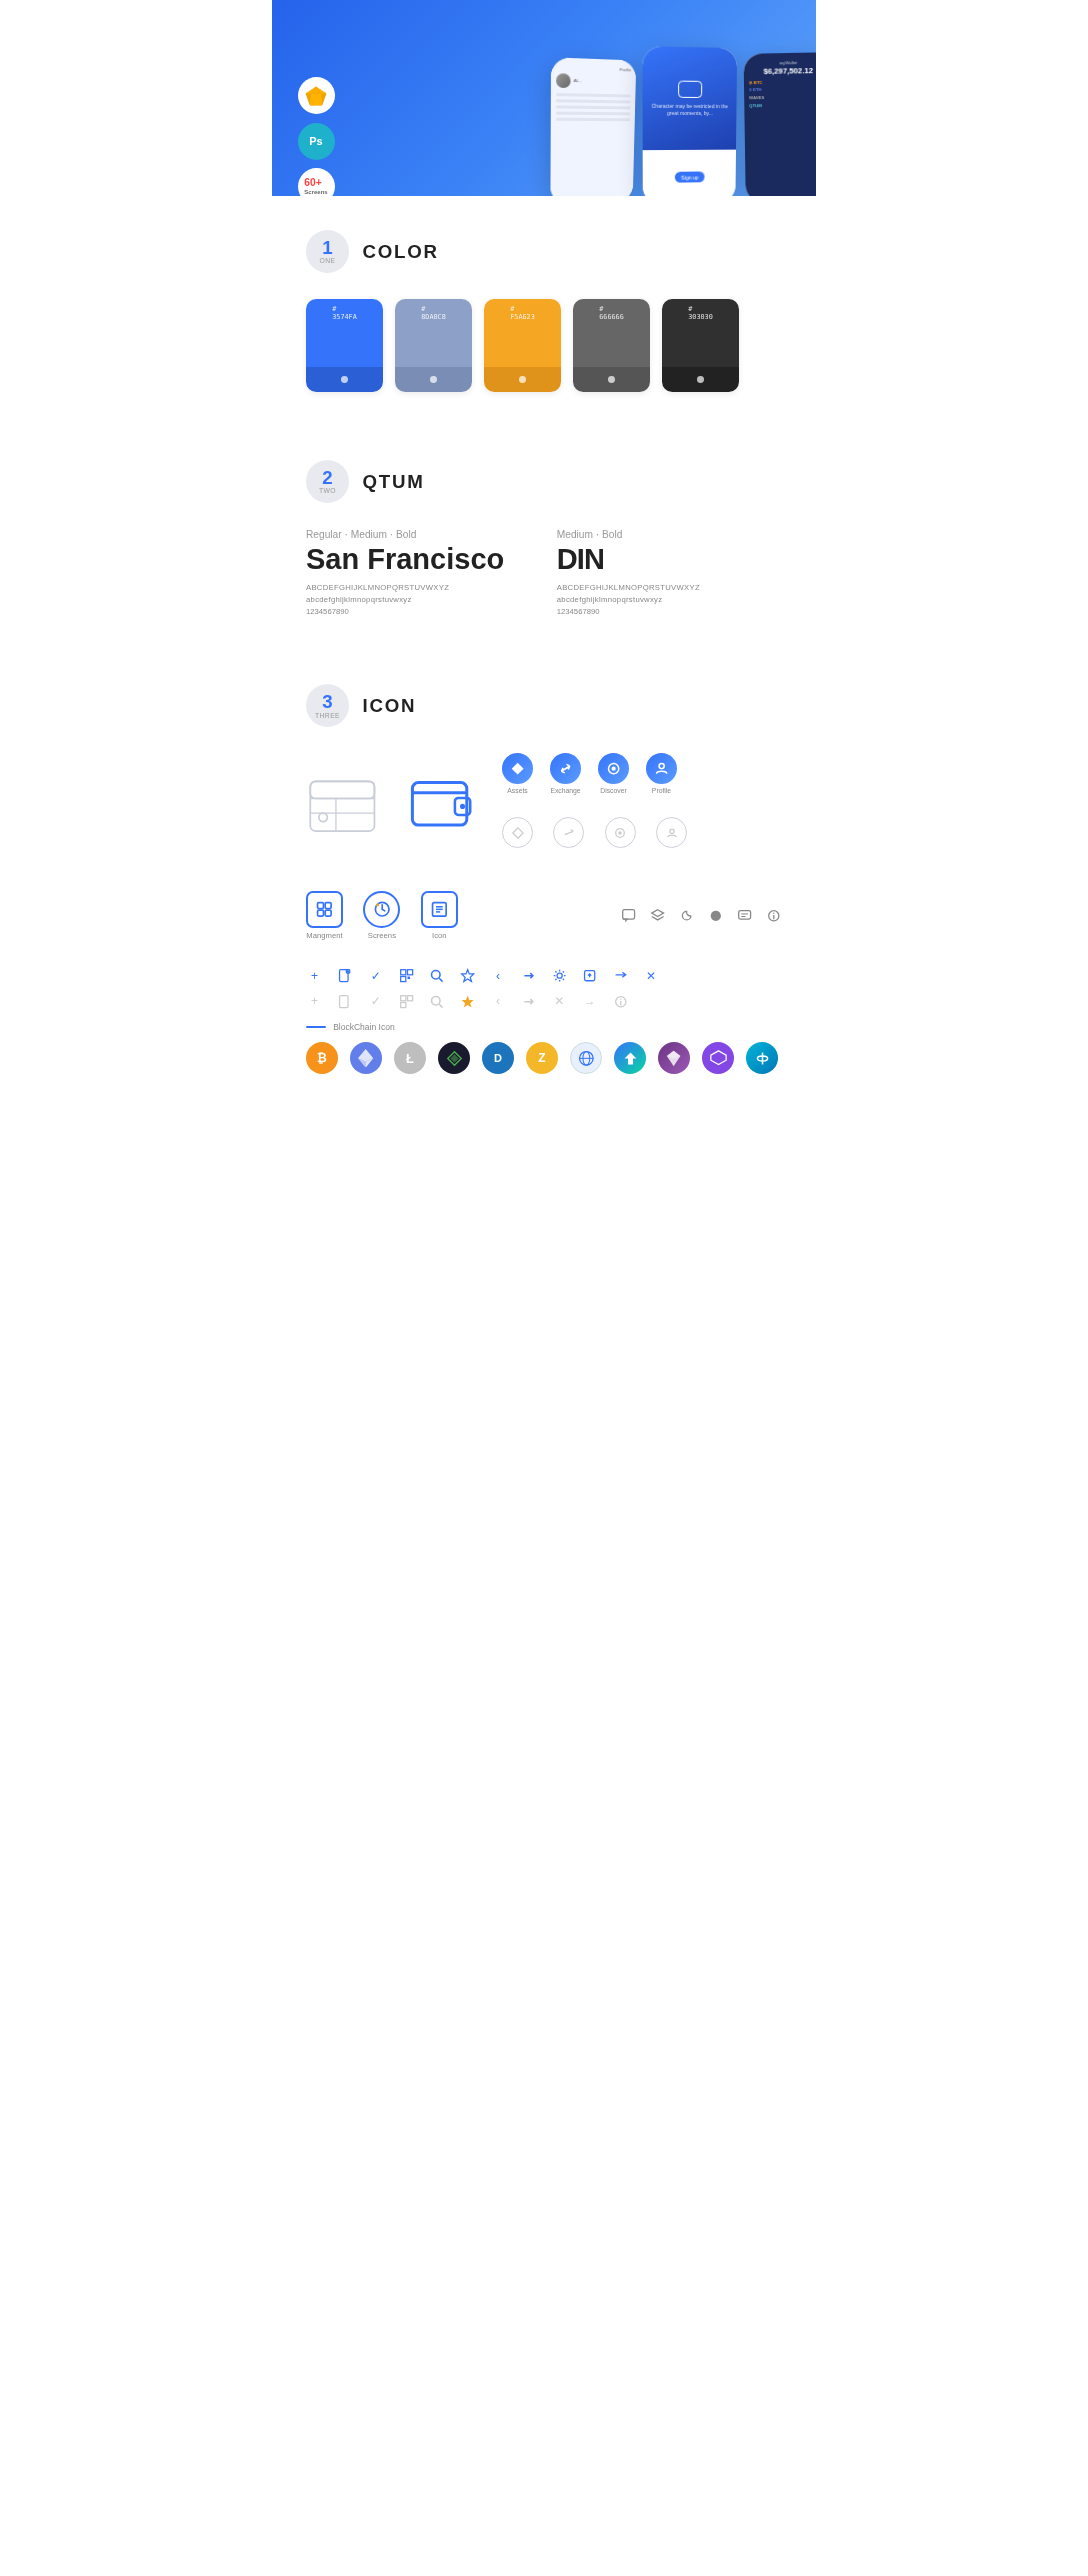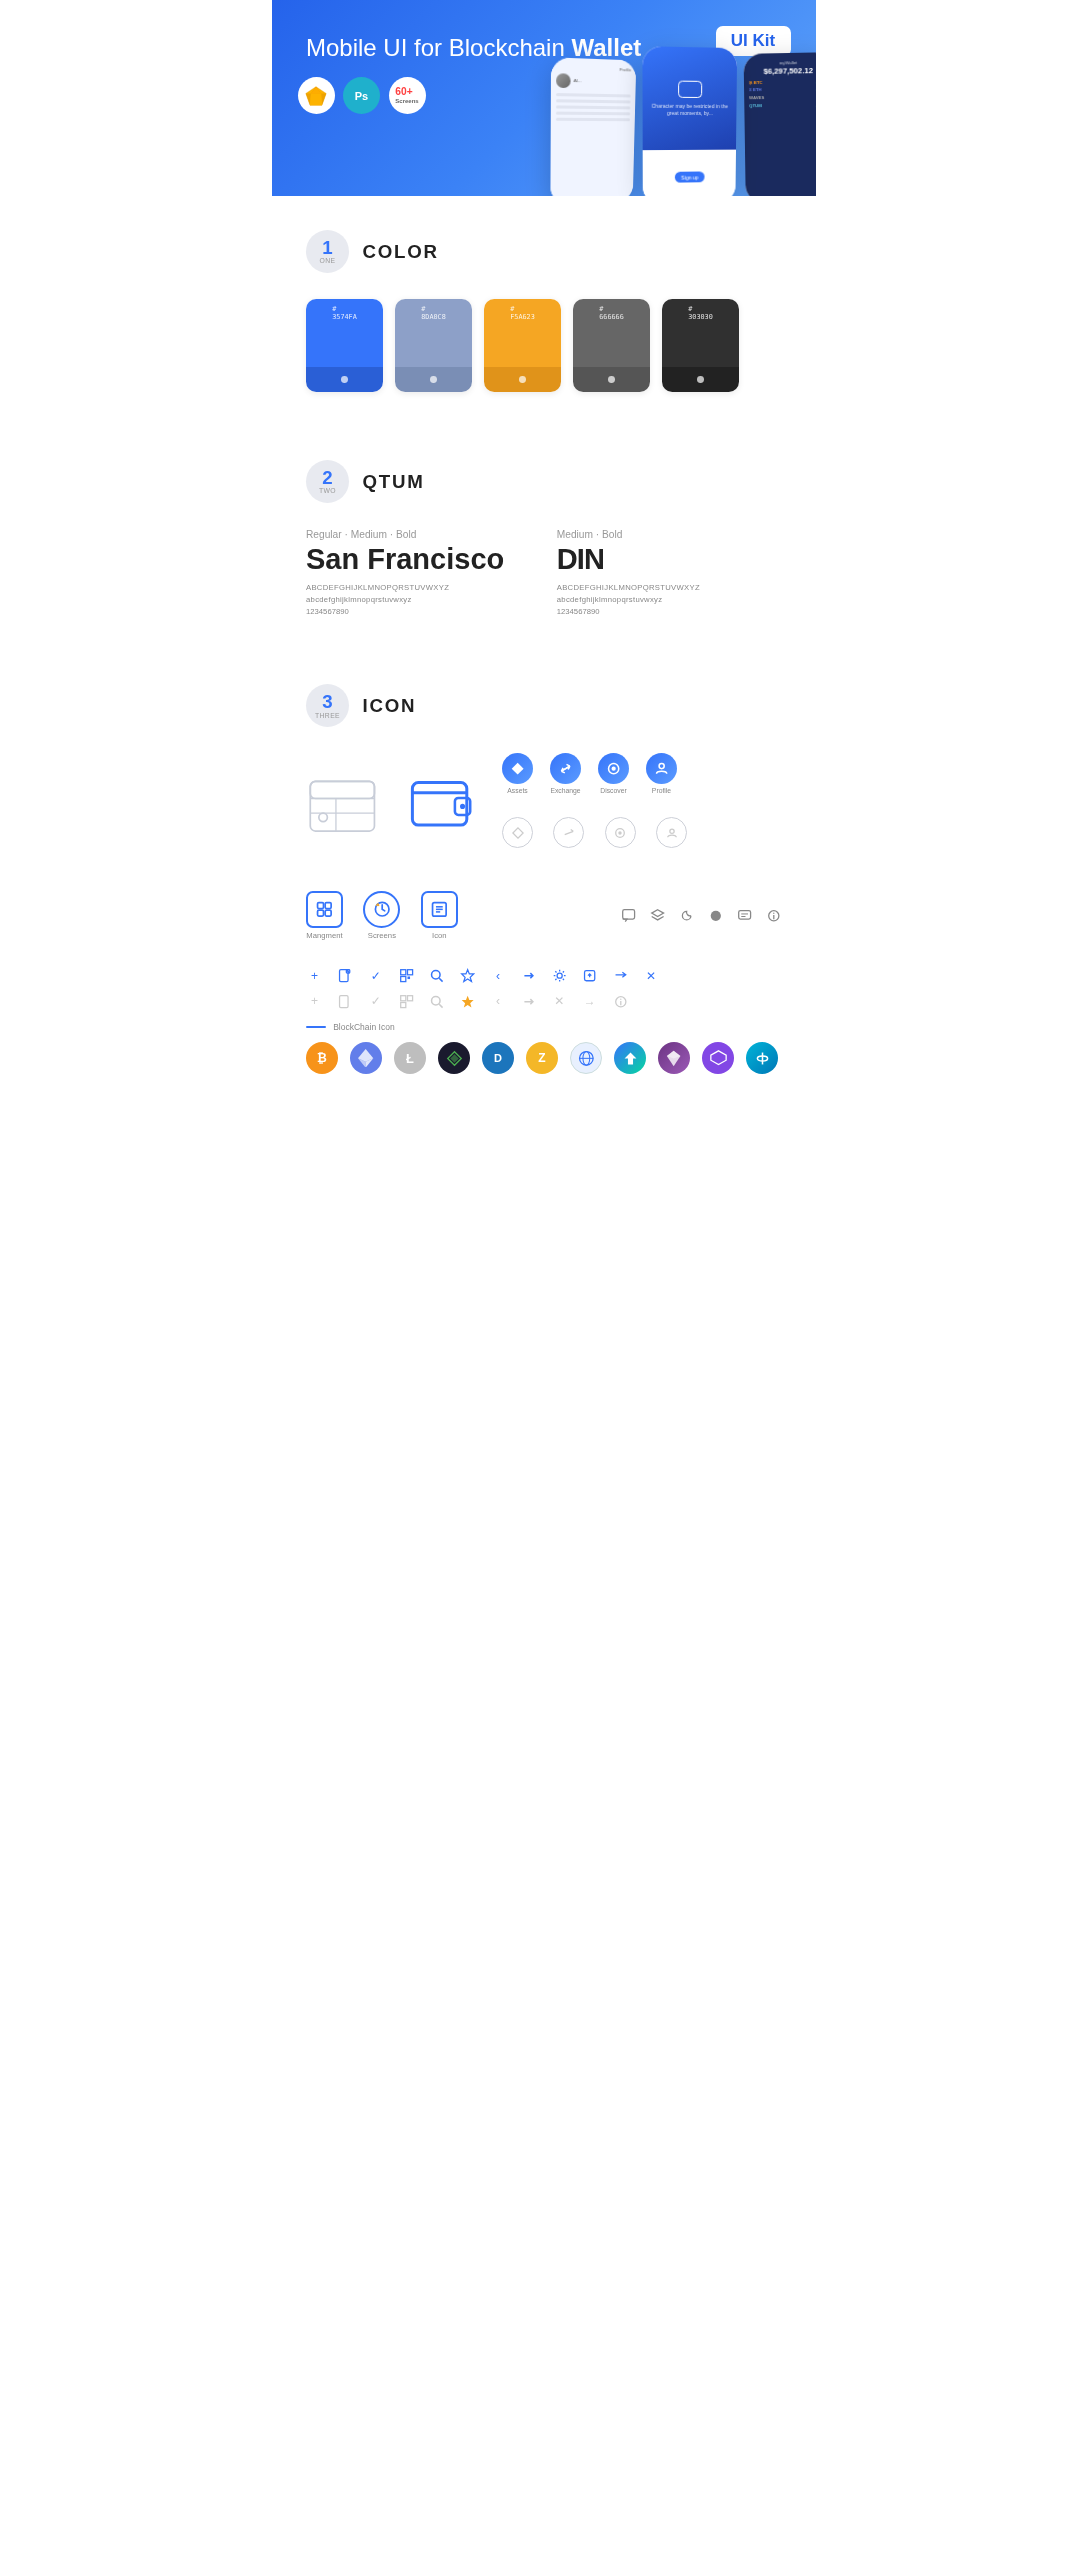--- a/index.html
+++ b/index.html
@@ -32,21 +32,21 @@
       display: inline-block;
       position: absolute;
       top: 25.5px;
       right: 25.5px;
     }
     .hero-badges {
       position: absolute;
       left: 25.5px;
       top: 77px;
       display: flex;
-      flex-direction: row;
+      flex-direction: column;
       gap: 8.5px;
     }
     .badge-circle {
       width: 37px;
       height: 37px;
       border-radius: 50%;
       display: flex;
       align-items: center;
       justify-content: center;
       font-size: 8.5px;
@@ -288,26 +288,20 @@
       display: flex;
       gap: 20.4px;
       align-items: center;
       margin: 8.5px 0;
     }
   </style>
 </head>
 <body>
 
 <div class="hero">
-  <div style="display:flex; justify-content:space-between; align-items:flex-start;">
-    <h1 class="hero-title">
-      <span>Mobile UI for Blockchain </span><strong>Wallet</strong>
-    </h1>
-    <div class="ui-kit-badge">UI Kit</div>
-  </div>
 
   <div class="hero-badges">
 
     <div class="badge-circle badge-sketch">
       <svg width="24" height="22" viewBox="0 0 28 26" fill="none">
         <polygon points="14,2 26,10 21,24 7,24 2,10" fill="#FDB300" stroke="#E59B00" stroke-width="0.5"></polygon>
         <polygon points="14,2 8,10 20,10" fill="#EA6C00" opacity="0.5"></polygon>
         <polygon points="2,10 8,10 7,24" fill="#E59B00" opacity="0.7"></polygon>
         <polygon points="26,10 20,10 21,24" fill="#E59B00" opacity="0.7"></polygon>
         <polygon points="8,10 20,10 21,24 7,24" fill="#FDB300"></polygon>

